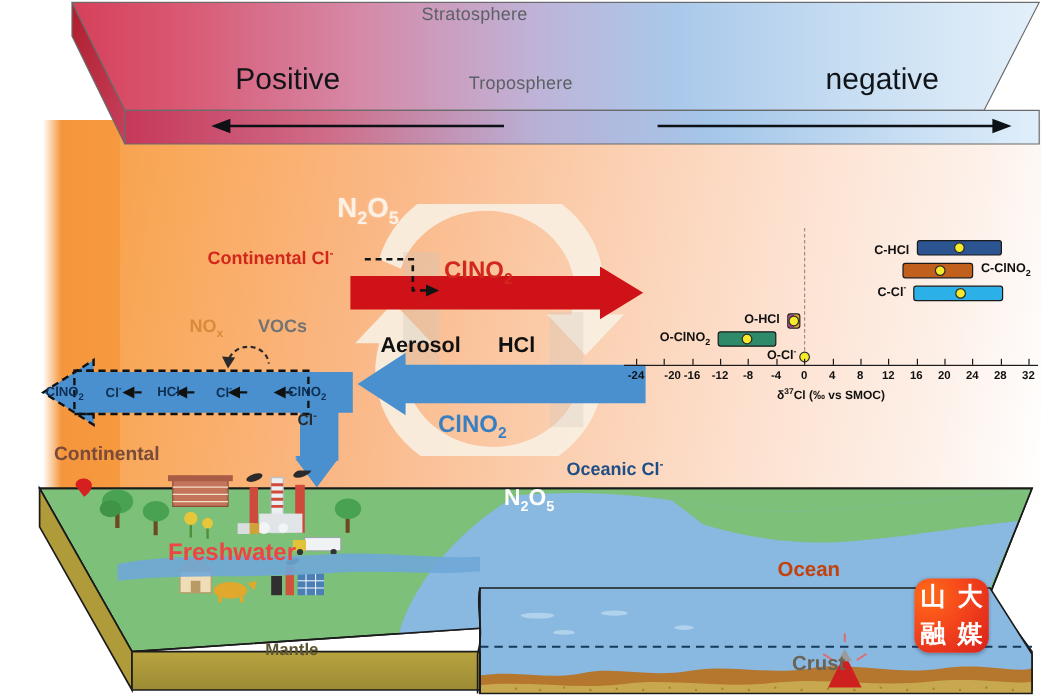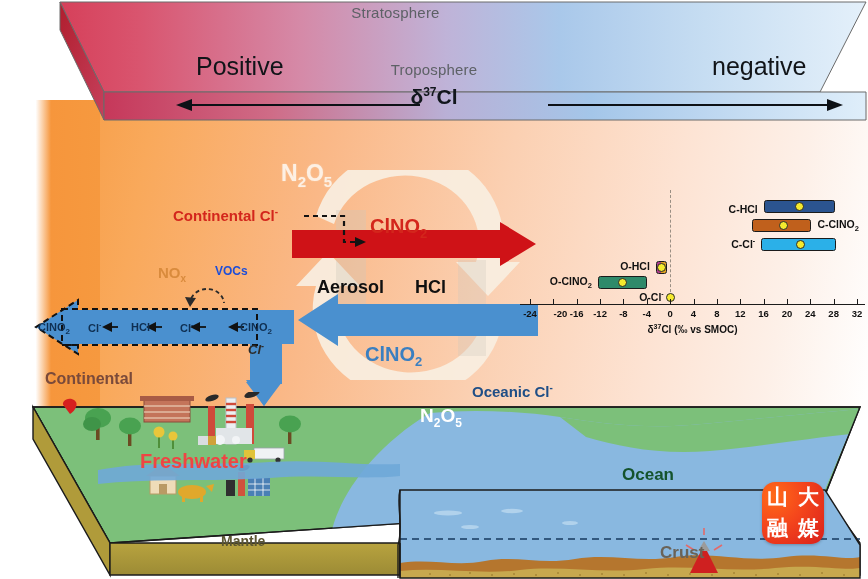--- a/index.html
+++ b/index.html
@@ -30,21 +30,21 @@
 
   .slab-label{
     color:#5d6166;font-size:15px;letter-spacing:.2px;white-space:nowrap;
   }
   .slab-bold{
     color:#111418;font-size:25px;font-weight:normal;white-space:nowrap;
   }
   #lbl-stratosphere{left:0;top:4px;width:791px;text-align:center;}
   #lbl-troposphere{left:0;top:61px;width:868px;text-align:center;}
   #lbl-positive{left:196px;top:52px;}
-  #lbl-negative{left:712px;top:52px;text-align:right;}
+  #lbl-negative{left:688px;top:52px;text-align:right;}
   #lbl-d37cl{
     left:0;top:85px;width:868px;text-align:center;
     color:#11161c;font-size:21px;font-weight:bold;white-space:nowrap;
   }
   #lbl-d37cl sup{font-size:12px;}
 
   
   #cycle-ring{left:288px;top:170px;width:240px;height:210px;}
 
   .chem{white-space:nowrap;font-weight:bold;}
@@ -63,22 +63,22 @@
   #lbl-clno2-red sub{font-size:13px;}
   #lbl-clno2-blue{
     left:365px;top:343px;font-size:20px;color:#3a7fc1;
   }
   #lbl-clno2-blue sub{font-size:13px;}
   #lbl-aerosol{left:317px;top:277px;font-size:18px;color:#101010;}
   #lbl-hcl{left:415px;top:277px;font-size:18px;color:#101010;}
 
   #lbl-nox{left:158px;top:264px;font-size:15px;color:#d98b3d;font-weight:bold;}
   #lbl-nox sub{font-size:10px;}
-  #lbl-vocs{left:215px;top:264px;font-size:12px;color:#1d4ed8;font-weight:bold;}
-  #lbl-cl-drop{left:248px;top:341px;font-size:13px;color:#2b2b2b;font-weight:bold;font-style:italic;}
+  #lbl-vocs{left:215px;top:264px;font-size:15px;color:#737373;font-weight:bold;}
+  #lbl-cl-drop{left:248px;top:341px;font-size:13px;color:#2b2b2b;font-weight:bold;}
   #lbl-cl-drop sup{font-size:9px;}
 
   
   .chain-txt{
     font-size:11px;font-weight:bold;color:#0f2f52;white-space:nowrap;
   }
   .chain-txt sub{font-size:8px;}
   .chain-txt sup{font-size:7px;}
 
   
@@ -86,21 +86,21 @@
 
   .ground-label{
     font-weight:bold;white-space:nowrap;
   }
   #lbl-pedosphere{left:45px;top:370px;font-size:16px;color:#7a4a3a;}
   #lbl-freshwater{left:140px;top:450px;font-size:20px;color:#ef4444;}
   #lbl-oceanic{left:472px;top:382px;font-size:15px;color:#1f4e86;}
   #lbl-oceanic sup{font-size:10px;}
   #lbl-n2o5-sea{left:420px;top:405px;font-size:19px;color:#ffffff;}
   #lbl-n2o5-sea sub{font-size:12px;}
-  #lbl-ocean{left:622px;top:465px;font-size:17px;color:#14532d;}
+  #lbl-ocean{left:648px;top:465px;font-size:17px;color:#c2410c;}
   #lbl-mantle{left:221px;top:533px;font-size:14px;color:#5c5632;}
   #lbl-crust{left:660px;top:543px;font-size:17px;color:#6a6358;}
 
   
   #watermark{
     left:762px;top:482px;width:62px;height:62px;border-radius:13px;
     background:radial-gradient(circle at 18% 22%,#ff6a18 0%,#f4451c 45%,#d9201b 100%);
     box-shadow:0 1px 3px rgba(0,0,0,.25);
     overflow:hidden;
   }
@@ -190,21 +190,20 @@
       <line x1="548" y1="105" x2="836" y2="105"></line>
     </g>
     <polygon points="176,105 192,99 192,111" fill="#0d1116"></polygon>
     <polygon points="843,105 827,99 827,111" fill="#0d1116"></polygon>
   </svg>
 
   <div class="abs slab-label" id="lbl-stratosphere">Stratosphere</div>
   <div class="abs slab-label" id="lbl-troposphere">Troposphere</div>
   <div class="abs slab-bold" id="lbl-positive">Positive</div>
   <div class="abs slab-bold" id="lbl-negative">negative</div>
-  <div class="abs" id="lbl-d37cl"><span>δ</span><sup>37</sup><span>Cl</span></div>
 
   <svg class="abs" id="cycle-ring" viewBox="0 0 240 210">
     <g fill="#f9efe1" opacity="0.92">
 
       <path d="M 28,46 A 92,86 0 0 1 212,92 L 232,92 L 200,126 L 168,92 L 188,92 A 68,62 0 0 0 46,54 Z"></path>
 
       <path d="M 212,162 A 92,86 0 0 1 28,116 L 8,116 L 40,82 L 72,116 L 52,116 A 68,62 0 0 0 194,154 Z"></path>
     </g>
 
     <rect x="48" y="40" width="30" height="116" fill="#cdc6bd" opacity="0.34"></rect>

